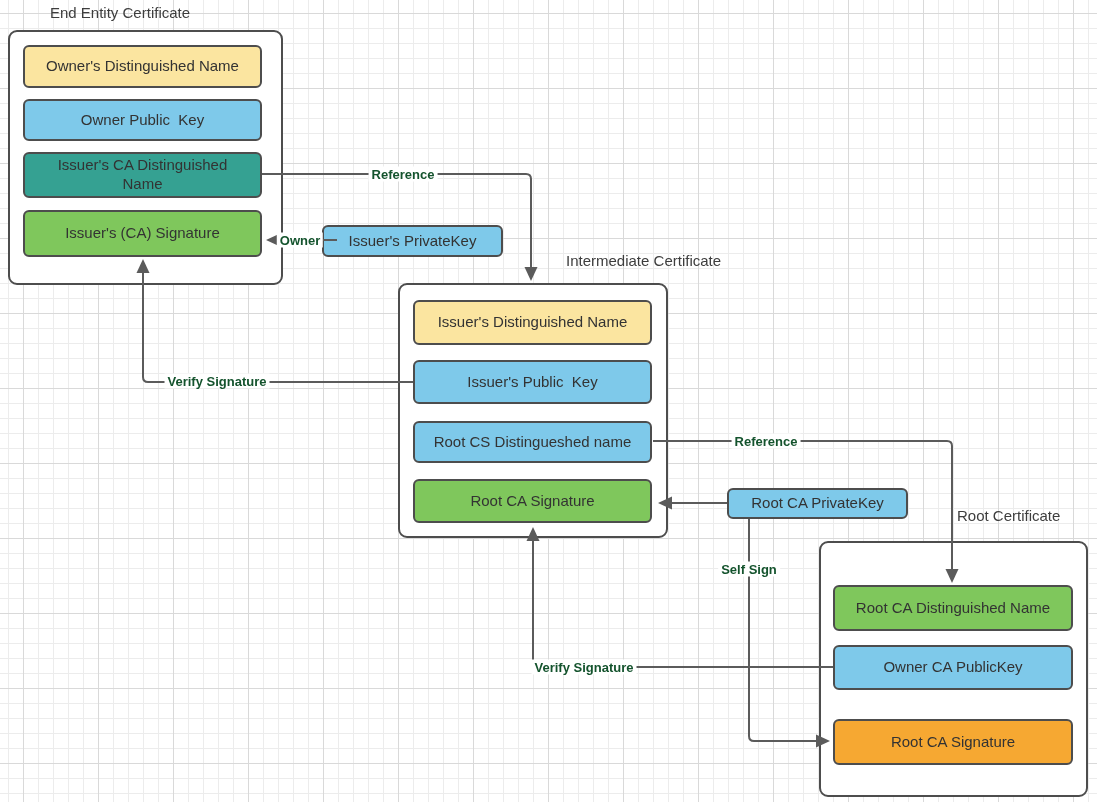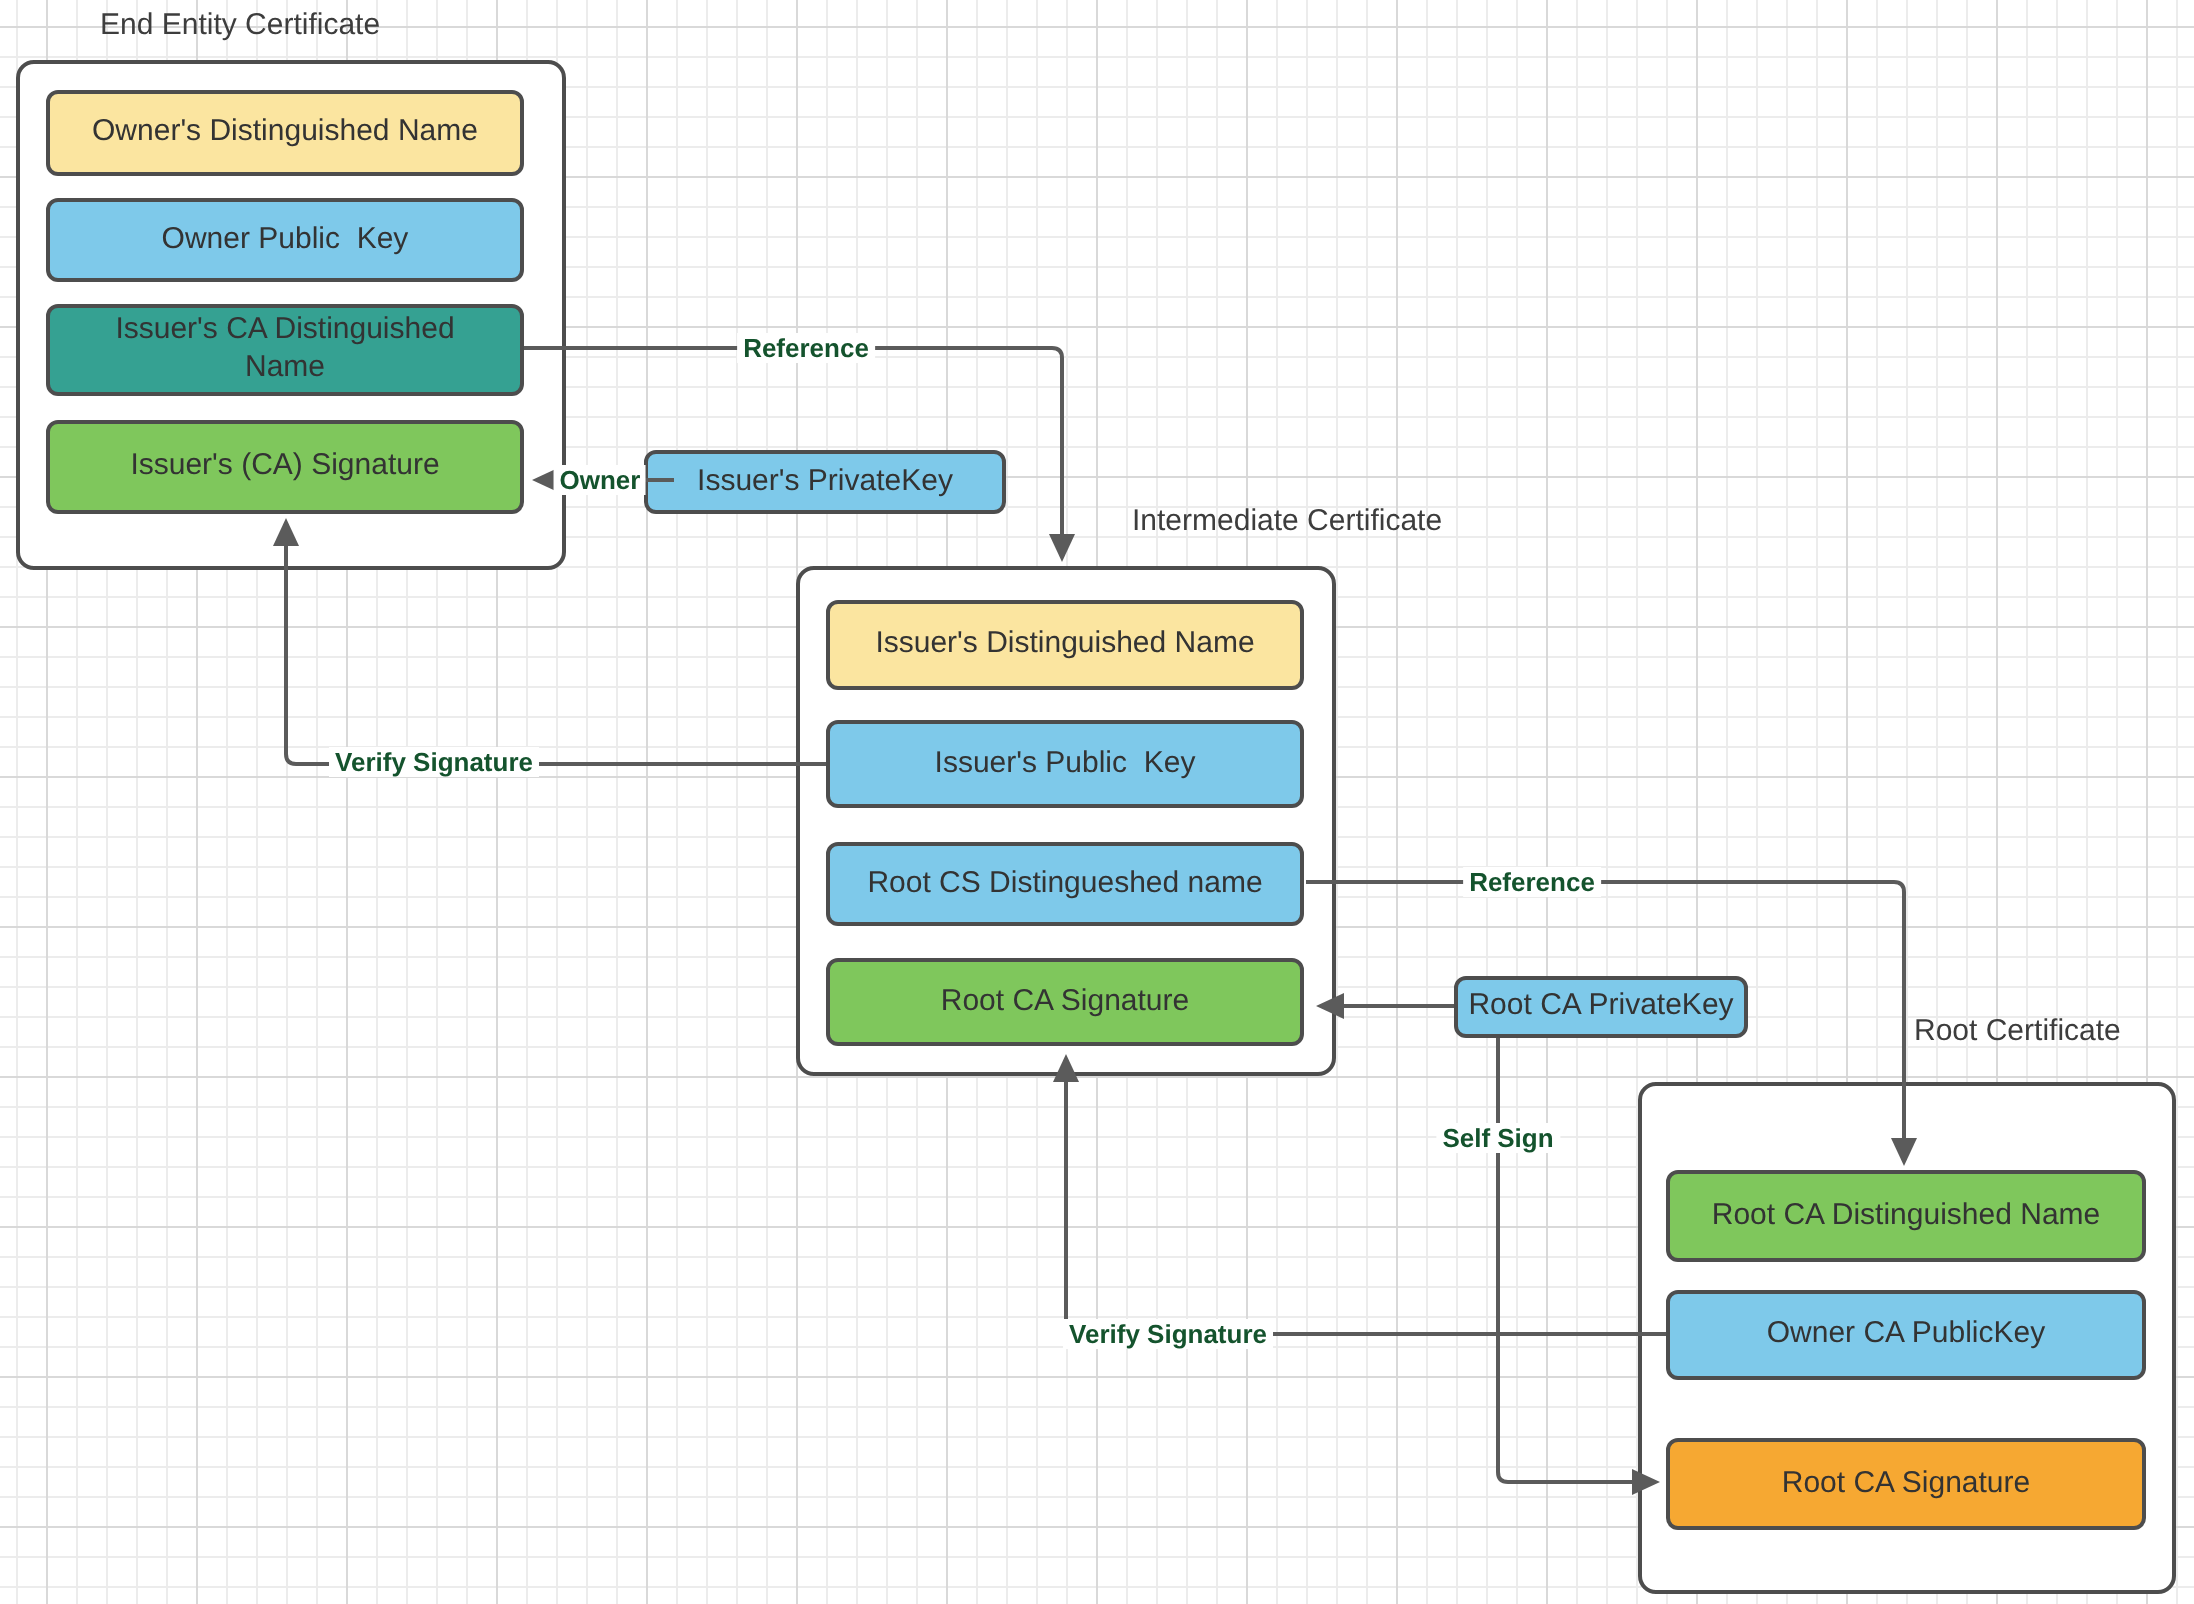--- a/index.html
+++ b/index.html
@@ -106,21 +106,21 @@
   <div class="box c-blue" style="left:833px; top:645px; width:240px; height:45px;">
     <span>Owner CA PublicKey</span>
   </div>
   <div class="box c-orange" style="left:833px; top:719px; width:240px; height:46px;">
     <span>Root CA Signature</span>
   </div>
 
   <div class="box c-blue" style="left:322px; top:225px; width:181px; height:32px;">
     <span>Issuer's PrivateKey</span>
   </div>
-  <div class="box c-blue" style="left:727px; top:488px; width:147px; height:31px;">
+  <div class="box c-blue" style="left:727px; top:488px; width:181px; height:31px;">
     <span>Root CA PrivateKey</span>
   </div>
 
   <svg class="edges-svg" width="1097" height="802" viewBox="0 0 1097 802">
     <g fill="none" stroke="#5b5b5b" stroke-width="2">
       <g>
         <path d="M 262 174 L 526 174 Q 531 174 531 179 L 531 268"></path>
         <polygon points="531,281 524.5,267 537.5,267" fill="#5b5b5b" stroke="none"></polygon>
       </g>
       <g>

